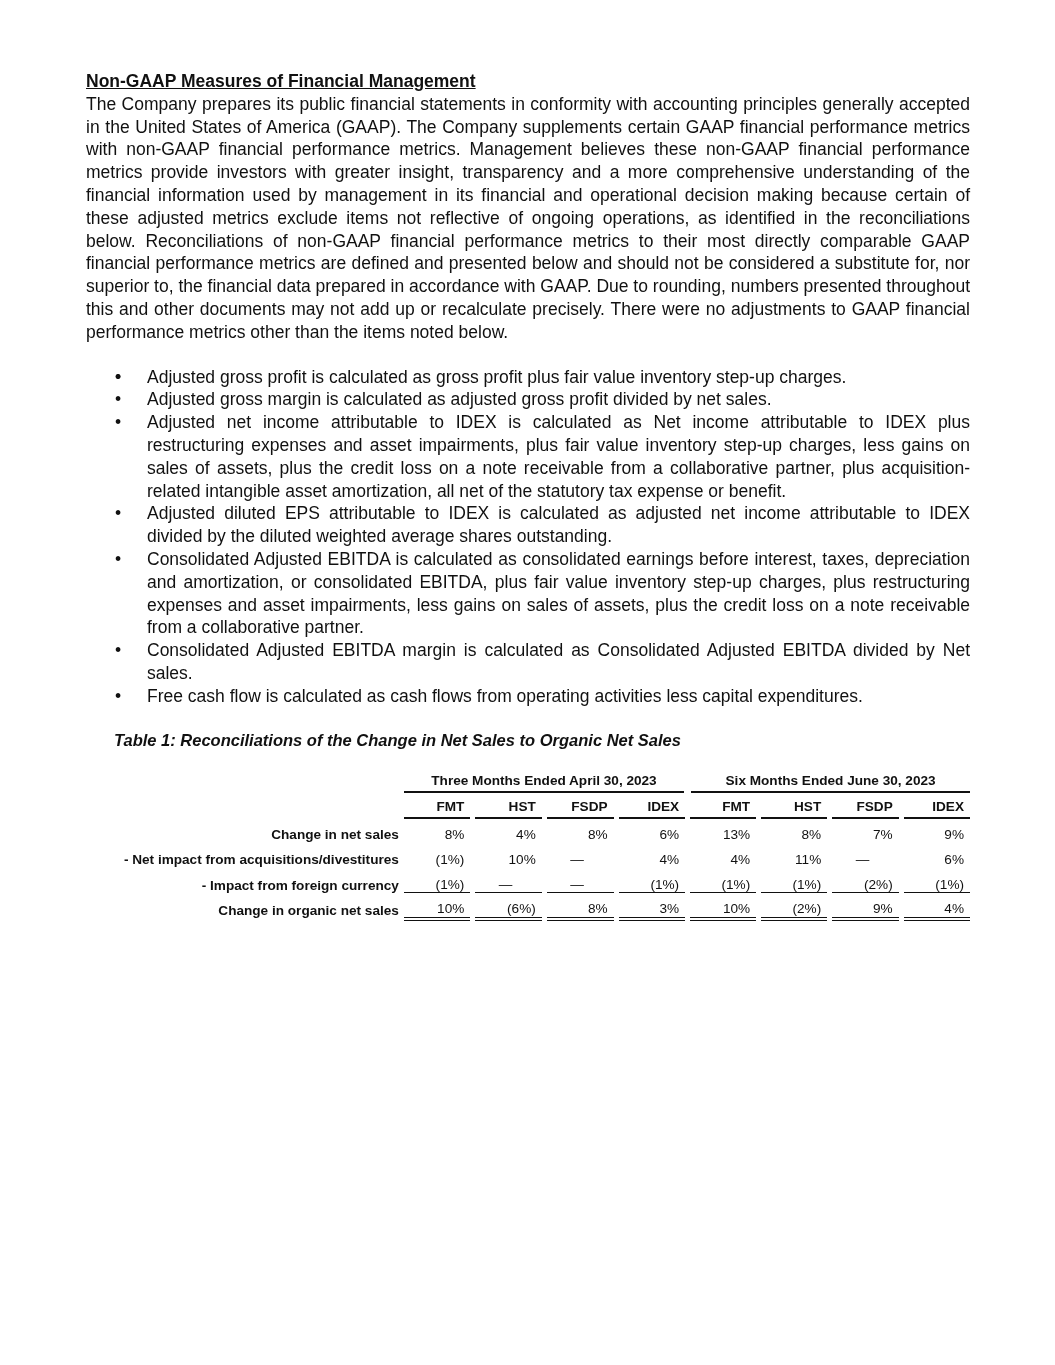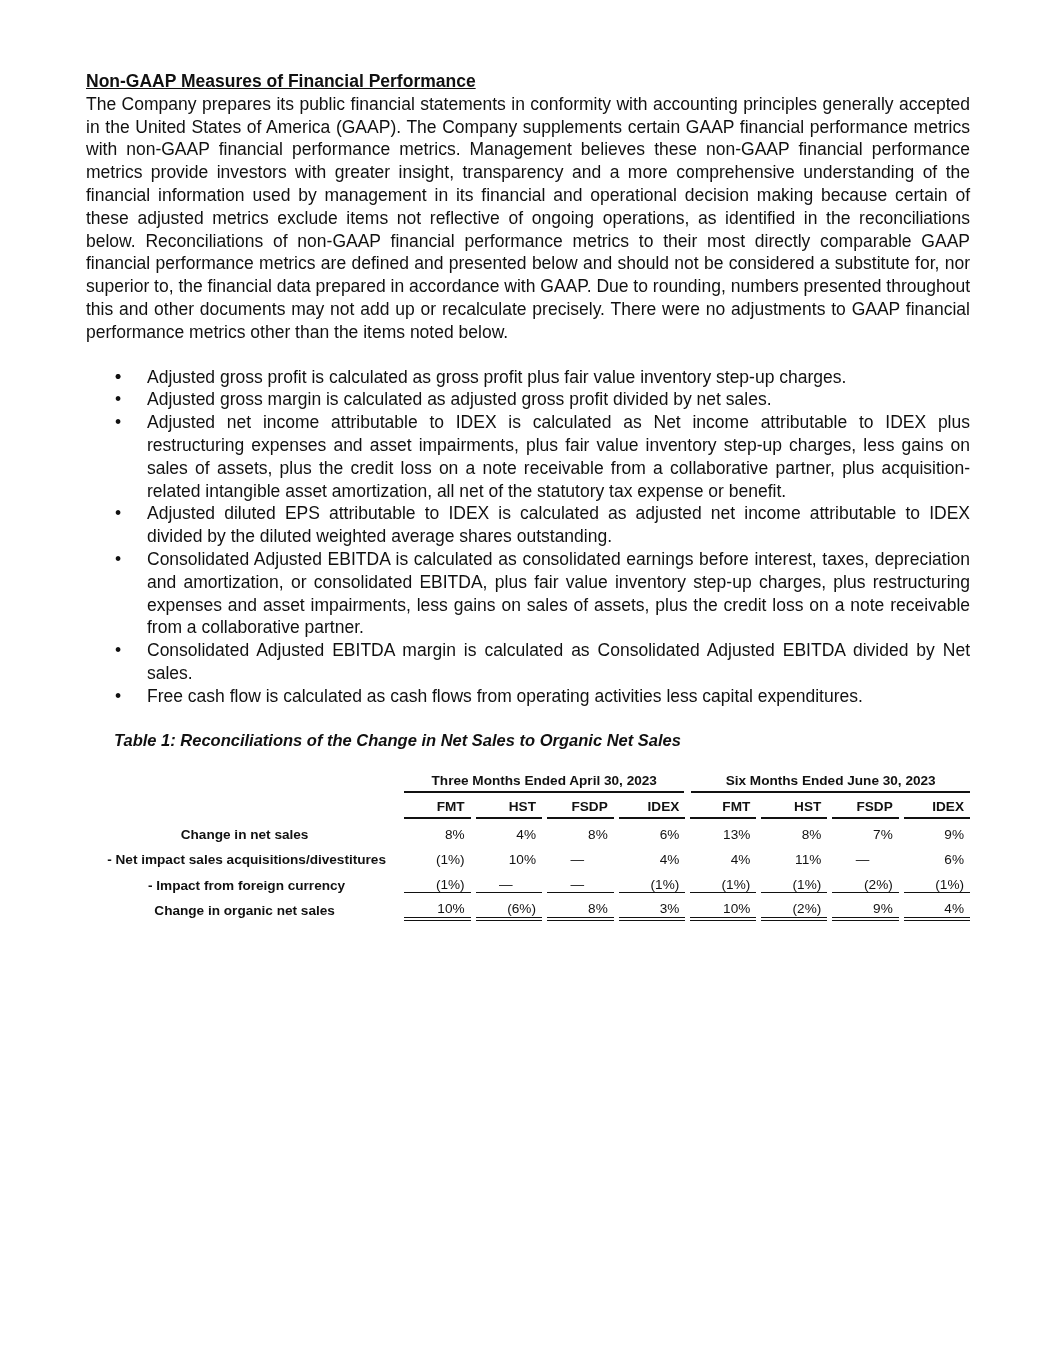--- a/index.html
+++ b/index.html
@@ -6,38 +6,38 @@
   body { width:1055px; height:1365px; position:relative; color:#111; font-family:"Liberation Sans", sans-serif; }
   .page { position:absolute; left:86px; top:70px; width:884px; }
   .heading { font-weight:bold; text-decoration:underline; font-size:17.5px; line-height:22.8px; margin:0; }
   .para { font-size:17.5px; line-height:22.8px; text-align:justify; margin:0; }
   ul.bullets { list-style:none; margin:22px 0 0 0; padding:0; }
   ul.bullets li { position:relative; padding-left:61px; font-size:17.5px; line-height:22.8px; text-align:justify; }
   ul.bullets li .dot { position:absolute; left:29px; top:0; }
   .table-title { font-weight:bold; font-style:italic; font-size:16.5px; margin-top:21px; line-height:22px;margin-left:28px; }
   table.recon { border-collapse:separate; border-spacing:0; margin-top:20px; font-size:13.6px; }
   table.recon td, table.recon th { padding:0; height:25.5px; white-space:nowrap; }
-  .lbl { width:308px; font-weight:bold; text-align:center; padding-left:4px !important; }
+  .lbl { width:308px; font-weight:bold; text-align:right; padding-left:4px !important; }
   .lbl.sub { padding-left:8px !important; }
   .grp { font-weight:bold; text-align:center; }
   .grp span { display:block; border-bottom:2px solid #111; margin:0 1px 0 5px; padding-bottom:3px; }
   .grp.second span { margin-left:6px; margin-right:0; }
   .colh { font-weight:bold; text-align:center; }
   .cell { width:73px; }
   .cell > span { display:block; margin-left:5px; text-align:right; padding-right:6px; }
   .colh > span { display:block; margin-left:5px; border-bottom:2px solid #111; padding-bottom:3px; }
   .single > span { border-bottom:1.5px solid #111; }
   .double > span { border-bottom:4px double #111; padding-bottom:1px; }
   .center > span { text-align:center; }
 </style>
 </head>
 <body>
 
 <div class="page">
-  <h1 class="heading">Non-GAAP Measures of Financial Performance</h1>
+  <h1 class="heading">Non-GAAP Measures of Financial Management</h1>
   <p class="para">The Company prepares its public financial statements in conformity with accounting principles generally accepted in the United States of America (GAAP). The Company supplements certain GAAP financial performance metrics with non-GAAP financial performance metrics. Management believes these non-GAAP financial performance metrics provide investors with greater insight, transparency and a more comprehensive understanding of the financial information used by management in its financial and operational decision making because certain of these adjusted metrics exclude items not reflective of ongoing operations, as identified in the reconciliations below. Reconciliations of non-GAAP financial performance metrics to their most directly comparable GAAP financial performance metrics are defined and presented below and should not be considered a substitute for, nor superior to, the financial data prepared in accordance with GAAP. Due to rounding, numbers presented throughout this and other documents may not add up or recalculate precisely. There were no adjustments to GAAP financial performance metrics other than the items noted below.</p>
 
   <ul class="bullets">
     <li><span class="dot">•</span></li>
     <li><span class="dot">•</span><span>Adjusted gross profit is calculated as gross profit plus fair value inventory step-up charges.</span></li>
     <li><span class="dot">•</span><span>Adjusted gross margin is calculated as adjusted gross profit divided by net sales.</span></li>
     <li><span class="dot">•</span><span>Adjusted net income attributable to IDEX is calculated as Net income attributable to IDEX plus restructuring expenses and asset impairments, plus fair value inventory step-up charges, less gains on sales of assets, plus the credit loss on a note receivable from a collaborative partner, plus acquisition-related intangible asset amortization, all net of the statutory tax expense or benefit.</span></li>
     <li><span class="dot">•</span><span>Adjusted diluted EPS attributable to IDEX is calculated as adjusted net income attributable to IDEX divided by the diluted weighted average shares outstanding.</span></li>
     <li><span class="dot">•</span><span>Consolidated Adjusted EBITDA is calculated as consolidated earnings before interest, taxes, depreciation and amortization, or consolidated EBITDA, plus fair value inventory step-up charges, plus restructuring expenses and asset impairments, less gains on sales of assets, plus the credit loss on a note receivable from a collaborative partner.</span></li>
     <li><span class="dot">•</span><span>Consolidated Adjusted EBITDA margin is calculated as Consolidated Adjusted EBITDA divided by Net sales.</span></li>
@@ -107,21 +107,21 @@
             <span>8%</span>
           </td>
         <td class="cell">
             <span>7%</span>
           </td>
         <td class="cell">
             <span>9%</span>
           </td>
       </tr>
       <tr>
-        <td class="lbl sub">- Net impact sales acquisitions/divestitures</td>
+        <td class="lbl sub">- Net impact from acquisitions/divestitures</td>
         <td class="cell">
             <span>(1%)</span>
           </td>
         <td class="cell">
             <span>10%</span>
           </td>
         <td class="cell center">
             <span>—</span>
           </td>
         <td class="cell">

